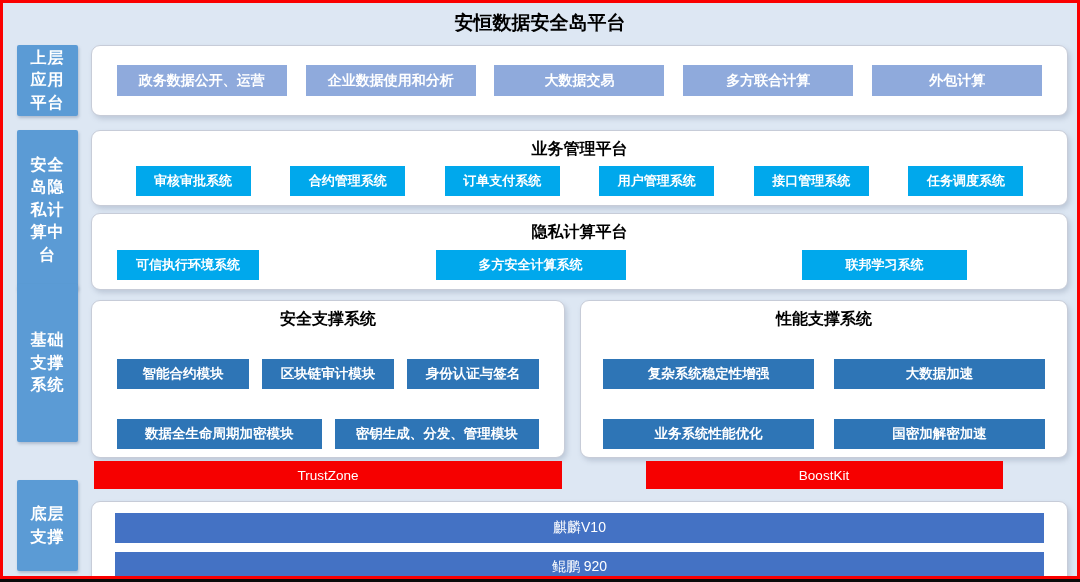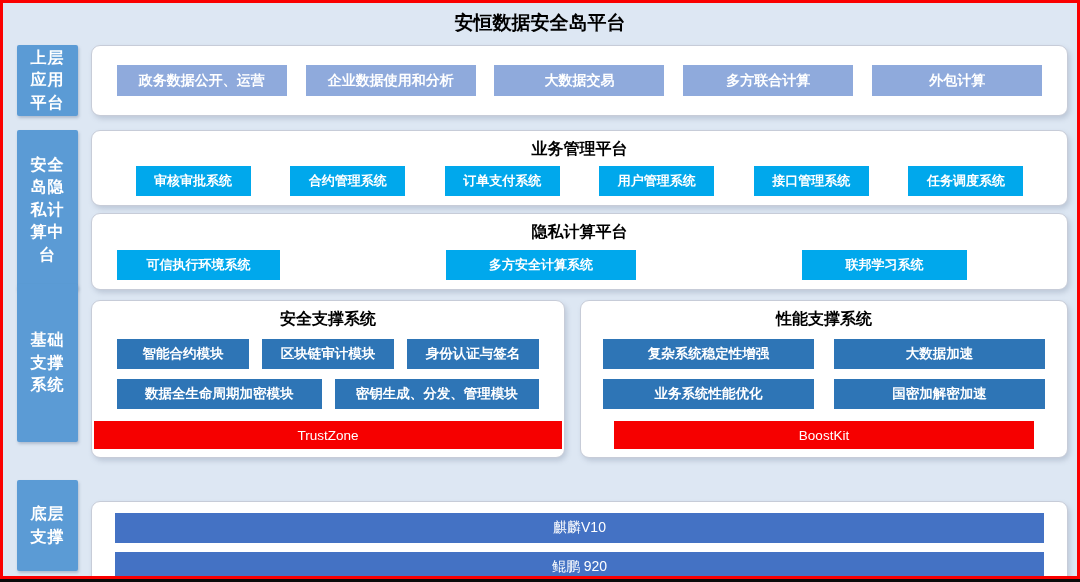--- a/index.html
+++ b/index.html
@@ -43,21 +43,21 @@
   .row { display:flex; align-items:center; }
   .box {
     display:flex; align-items:center; justify-content:center;
     color:#fff; font-weight:700; text-align:center; white-space:nowrap;
   }
   
   .app-box { background:#8faadc; height:31px; font-size:14px; width:170px; }
   
   .sys-box { background:#00a8ec; height:30px; font-size:13px; }
   
-  .mod-box { background:#2e75b6; height:30px; font-size:13.5px; }
+  .mod-box { background:#2e75b6; height:30px; font-size:13.5px;margin-top:20px; }
   
   .red-bar {
     background:#f60000; color:#fff; height:28px;
     display:flex; align-items:center; justify-content:center;
     font-size:13.5px; font-weight:400;
   }
   
   .platform-bar {
     background:#4472c4; color:#fff; height:30px;
     display:flex; align-items:center; justify-content:center;
@@ -72,33 +72,33 @@
 
   #panel-upper-apps { left:88px; top:42px; width:977px; height:71px; }
   #panel-upper-apps .row { height:100%; justify-content:space-evenly; padding:0 6px; }
 
   #panel-business { left:88px; top:127px; width:977px; height:76px; }
   #panel-business .row { justify-content:space-evenly; margin-top:7px; padding:0 4px; }
   #panel-business .sys-box { width:115px; }
 
   #panel-privacy { left:88px; top:210px; width:977px; height:77px; }
   #panel-privacy .row { justify-content:space-between; margin-top:8px; padding-left:25px; padding-right:100px; }
-  #panel-privacy .sys-box:nth-child(1) { width:163px; }
+  #panel-privacy .sys-box:nth-child(1) { width:142px; }
   #panel-privacy .sys-box:nth-child(2) { width:190px; }
   #panel-privacy .sys-box:nth-child(3) { width:165px; }
 
   #panel-security { left:88px; top:297px; width:474px; height:158px; }
   #panel-security .row { padding:0 25px; margin-top:10px; gap:13px; }
   #panel-security .row .mod-box { flex:1; }
   #panel-security .red-bar { width:468px; margin:12px auto 8px; }
 
   #panel-performance { left:577px; top:297px; width:488px; height:158px; }
   #panel-performance .row { padding:0 22px; margin-top:10px; gap:20px; }
   #panel-performance .row .mod-box { flex:1; }
-  #panel-performance .red-bar { width:420px; margin:12px auto 0; }
+  #panel-performance .red-bar { width:357px; margin:12px auto 0; }
 
   #panel-base { left:88px; top:498px; width:977px; height:91px; }
   #panel-base .platform-bar { width:929px; margin:0 auto; }
   #panel-base .platform-bar:first-child { margin-top:11px; margin-bottom:9px; }
 </style>
 </head>
 <body>
 
 <div class="frame">
   <div class="stage">

